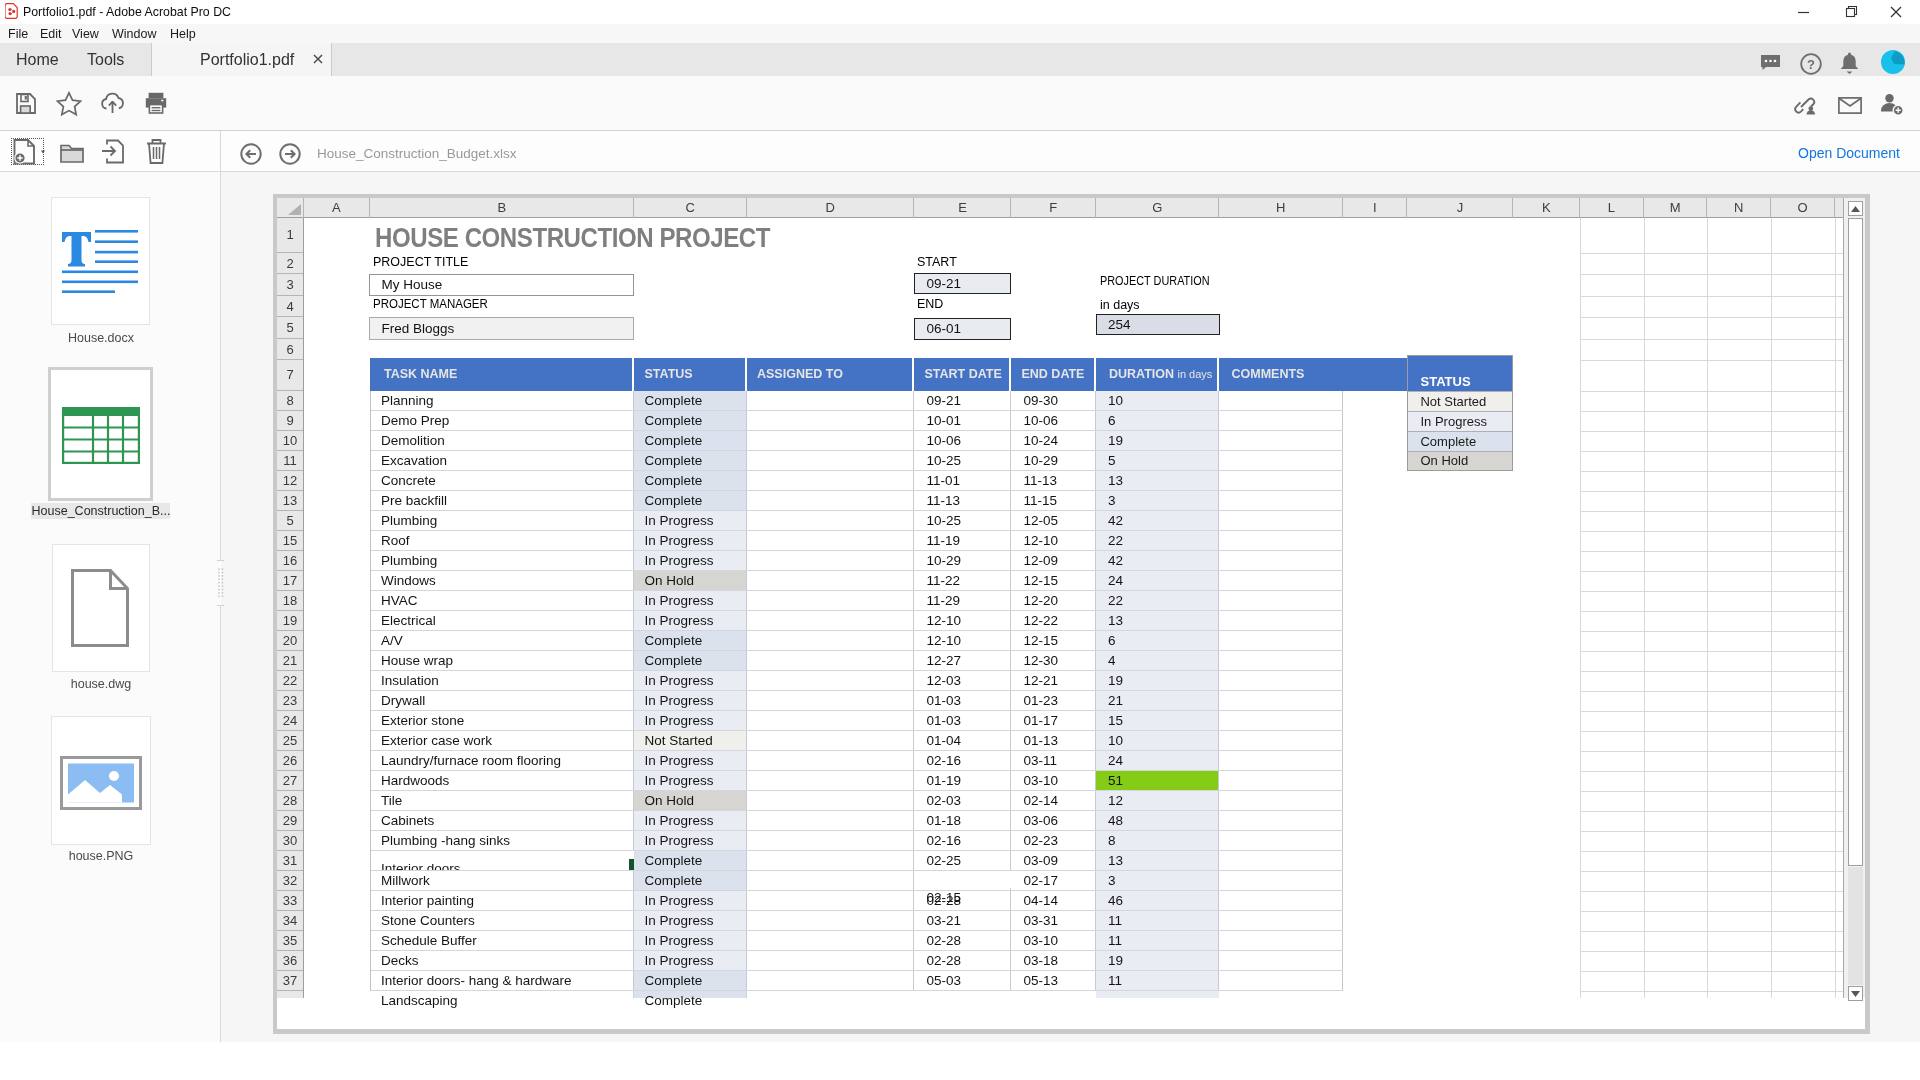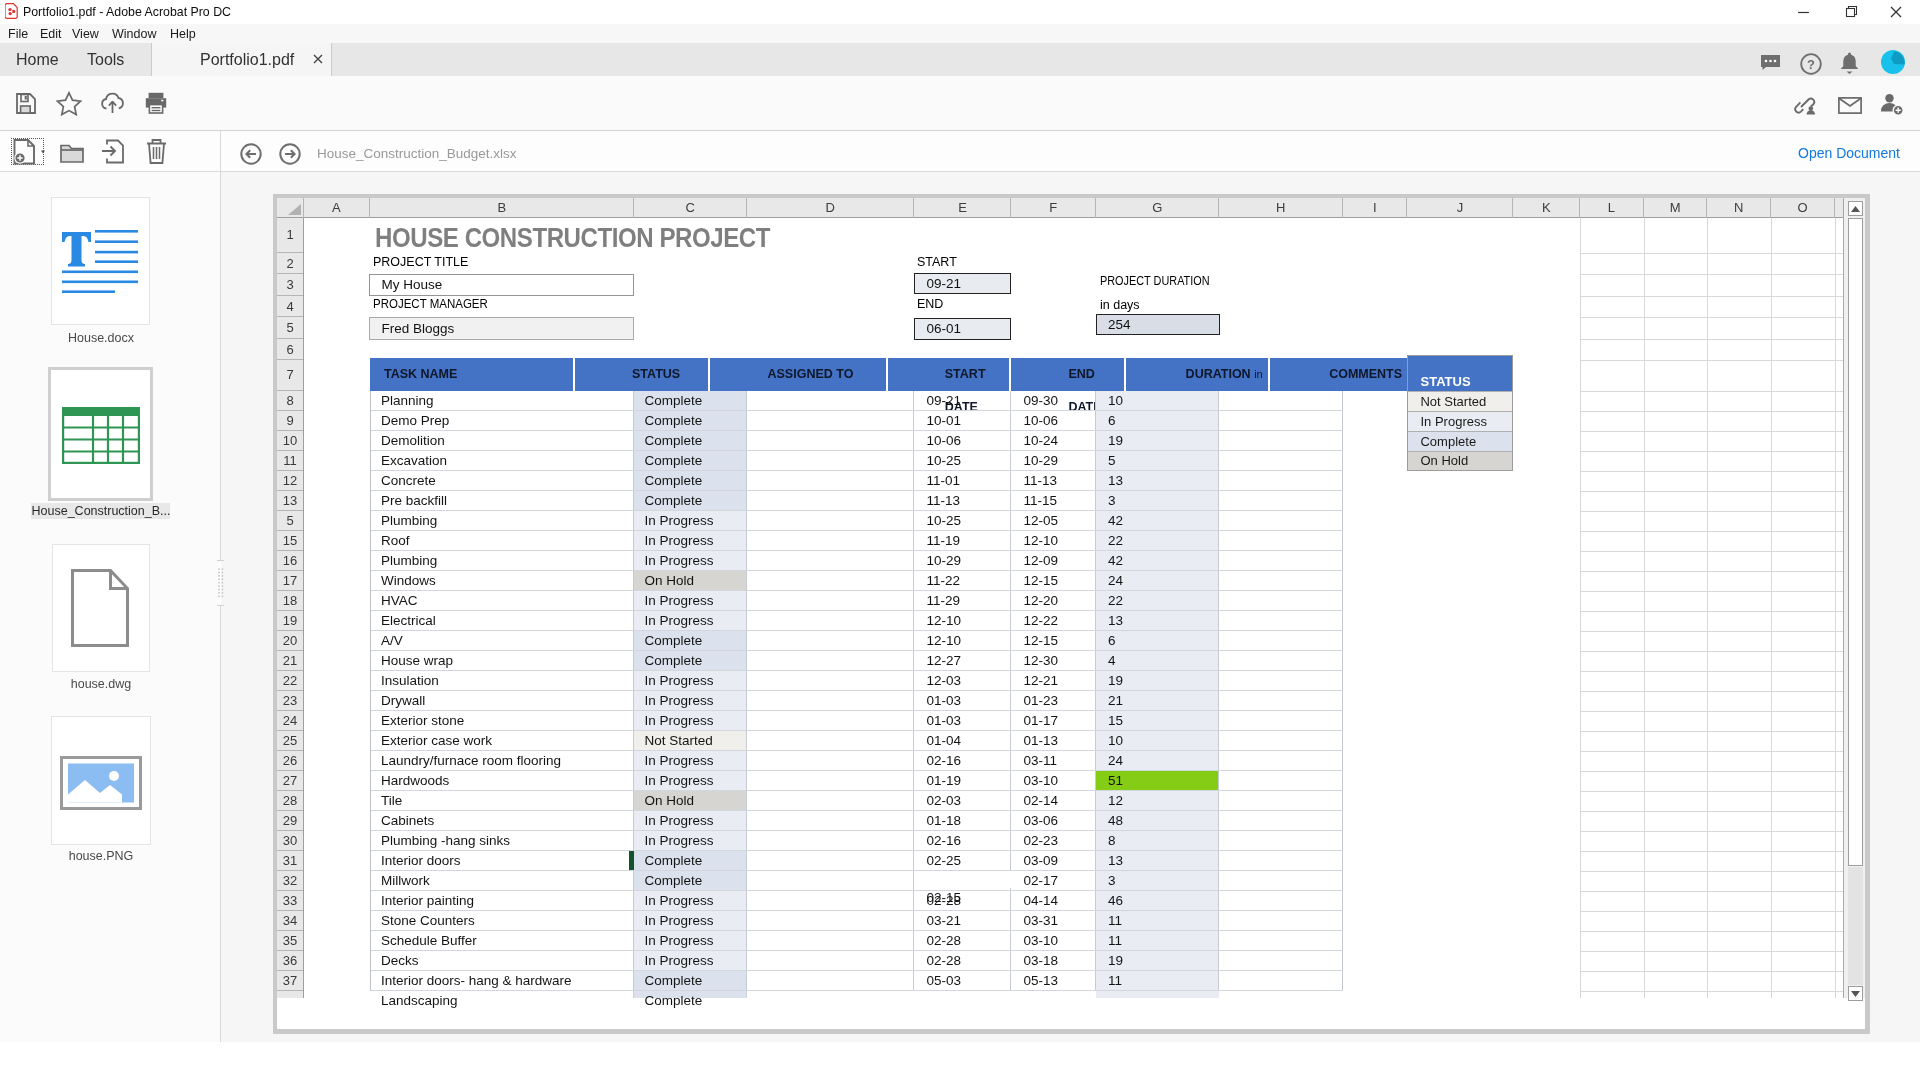--- a/index.html
+++ b/index.html
@@ -320,21 +320,21 @@
 <div class="ab" style="left:95.69999999999999px;top:99.69999999999999px;font-size:12.5px;color:#000;font-weight:400;transform:scaleX(0.92);transform-origin:0 50%;white-space:nowrap;">PROJECT MANAGER</div>
 <div class="ab" style="left:639.7px;top:57.19999999999999px;font-size:12.5px;color:#000;font-weight:400;">START</div>
 <div class="ab" style="left:639.7px;top:99.69999999999999px;font-size:12.5px;color:#000;font-weight:400;">END</div>
 <div class="ab" style="left:822.7px;top:76.69999999999999px;font-size:12.5px;color:#000;font-weight:400;transform:scaleX(0.87);transform-origin:0 50%;white-space:nowrap;">PROJECT DURATION</div>
 <div class="ab" style="left:822.7px;top:100.69999999999999px;font-size:12.5px;color:#000;font-weight:400;">in days</div>
 <div class="ab" style="left:92.19999999999999px;top:76.69999999999999px;width:265px;height:21.5px;background:#fff;border:1px solid #949494;font-size:13.5px;color:#111;line-height:20px;padding-left:11px;">My House</div>
 <div class="ab" style="left:92.19999999999999px;top:119.69999999999999px;width:265px;height:22.5px;background:#f1f1f1;border:1px solid #aaa;font-size:13.5px;color:#111;line-height:21px;padding-left:11px;">Fred Bloggs</div>
 <div class="ab" style="left:637.2px;top:75.19999999999999px;width:97px;height:21.5px;background:#e8ebf0;border:1.5px solid #222;font-size:13.5px;color:#111;line-height:19px;padding-left:11px;">09-21</div>
 <div class="ab" style="left:637.2px;top:120.19999999999999px;width:97px;height:22px;background:#e8ebf0;border:1.5px solid #222;font-size:13.5px;color:#111;line-height:19px;padding-left:11px;">06-01</div>
 <div class="ab" style="left:818.7px;top:116.19999999999999px;width:124px;height:21.5px;background:#d9dee6;border:1.5px solid #222;font-size:13.5px;color:#111;line-height:19px;padding-left:11px;">254</div>
-<div class="ab" style="left:92.69999999999999px;top:160.7px;width:1044px;height:32.5px;background:#4472c4;display:flex;color:#0f172a;font-size:12.5px;font-weight:700;gap:47px;">
+<div class="ab" style="left:92.69999999999999px;top:160.7px;width:1044px;height:32.5px;background:#4472c4;display:flex;color:#e5e5e5;font-size:12.5px;font-weight:700;">
 <div style="width:264.5px;line-height:32.5px;padding-left:14px;border-right:2px solid #fff;box-sizing:border-box;">TASK NAME</div>
 <div style="width:112.5px;line-height:32.5px;padding-left:10px;border-right:2px solid #fff;box-sizing:border-box;">STATUS</div>
 <div style="width:167.5px;line-height:32.5px;padding-left:10px;border-right:2px solid #fff;box-sizing:border-box;">ASSIGNED TO</div>
 <div style="width:97.0px;line-height:32.5px;padding-left:10px;border-right:2px solid #fff;box-sizing:border-box;">START DATE</div>
 <div style="width:84.5px;line-height:32.5px;padding-left:10px;border-right:2px solid #fff;box-sizing:border-box;">END DATE</div>
 <div style="width:123.5px;line-height:32.5px;padding-left:13px;border-right:2px solid #fff;box-sizing:border-box;">DURATION <span style="font-weight:400;font-size:11px;">in days</span></div>
 <div style="width:123.5px;line-height:32.5px;padding-left:12px;box-sizing:border-box;">COMMENTS</div>
 </div>
 <div class="ab" style="left:92.69999999999999px;top:193.2px;width:973px;height:20px;display:flex;font-size:13.5px;color:#141414;border-bottom:1px solid #d2d6dd;box-sizing:border-box;">
 <div style="width:264.5px;line-height:19px;padding-left:11px;border-right:1px solid #c6cbd3;box-sizing:border-box;white-space:nowrap;overflow:hidden;">Planning</div>
@@ -537,21 +537,21 @@
 <div class="ab" style="left:92.69999999999999px;top:633.2px;width:973px;height:20px;display:flex;font-size:13.5px;color:#141414;border-bottom:1px solid #d2d6dd;box-sizing:border-box;">
 <div style="width:264.5px;line-height:19px;padding-left:11px;border-right:1px solid #c6cbd3;box-sizing:border-box;white-space:nowrap;overflow:hidden;">Plumbing -hang sinks</div>
 <div style="width:112.5px;line-height:19px;padding-left:10px;border-right:1px solid #c6cbd3;box-sizing:border-box;background:#e9edf3;">In Progress</div>
 <div style="width:167.5px;border-right:1px solid #c6cbd3;box-sizing:border-box;"></div>
 <div style="width:97.0px;line-height:19px;padding-left:12px;border-right:1px solid #c6cbd3;box-sizing:border-box;">02-16</div>
 <div style="width:84.5px;line-height:19px;padding-left:12px;border-right:1px solid #c6cbd3;box-sizing:border-box;">02-23</div>
 <div style="width:123.5px;line-height:19px;padding-left:12px;border-right:1px solid #c6cbd3;box-sizing:border-box;background:#e9edf3;">8</div>
 <div style="width:123.5px;box-sizing:border-box;border-right:1px solid #c3c8d0;"></div>
 </div>
 <div class="ab" style="left:92.69999999999999px;top:653.2px;width:973px;height:20px;display:flex;font-size:13.5px;color:#141414;border-bottom:1px solid #d2d6dd;box-sizing:border-box;">
-<div style="width:264.5px;line-height:19px;padding-left:11px;border-right:5px solid #14532d;box-sizing:border-box;white-space:nowrap;overflow:hidden;">Interior doors</div>
+<div style="width:264.5px;line-height:19px;padding-left:11px;border-right:5px solid #14532d;box-sizing:border-box;white-space:nowrap;overflow:hidden;margin-top:8px;">Interior doors</div>
 <div style="width:112.5px;line-height:19px;padding-left:10px;border-right:1px solid #c6cbd3;box-sizing:border-box;background:#dbe2ed;">Complete</div>
 <div style="width:167.5px;border-right:1px solid #c6cbd3;box-sizing:border-box;"></div>
 <div style="width:97.0px;line-height:19px;padding-left:12px;border-right:1px solid #c6cbd3;box-sizing:border-box;">02-25</div>
 <div style="width:84.5px;line-height:19px;padding-left:12px;border-right:1px solid #c6cbd3;box-sizing:border-box;">03-09</div>
 <div style="width:123.5px;line-height:19px;padding-left:12px;border-right:1px solid #c6cbd3;box-sizing:border-box;background:#e9edf3;">13</div>
 <div style="width:123.5px;box-sizing:border-box;border-right:1px solid #c3c8d0;"></div>
 </div>
 <div class="ab" style="left:92.69999999999999px;top:673.2px;width:973px;height:20px;display:flex;font-size:13.5px;color:#141414;border-bottom:1px solid #d2d6dd;box-sizing:border-box;">
 <div style="width:264.5px;line-height:19px;padding-left:11px;border-right:1px solid #c6cbd3;box-sizing:border-box;white-space:nowrap;overflow:hidden;">Millwork</div>
 <div style="width:112.5px;line-height:19px;padding-left:10px;border-right:1px solid #c6cbd3;box-sizing:border-box;background:#dbe2ed;">Complete</div>

